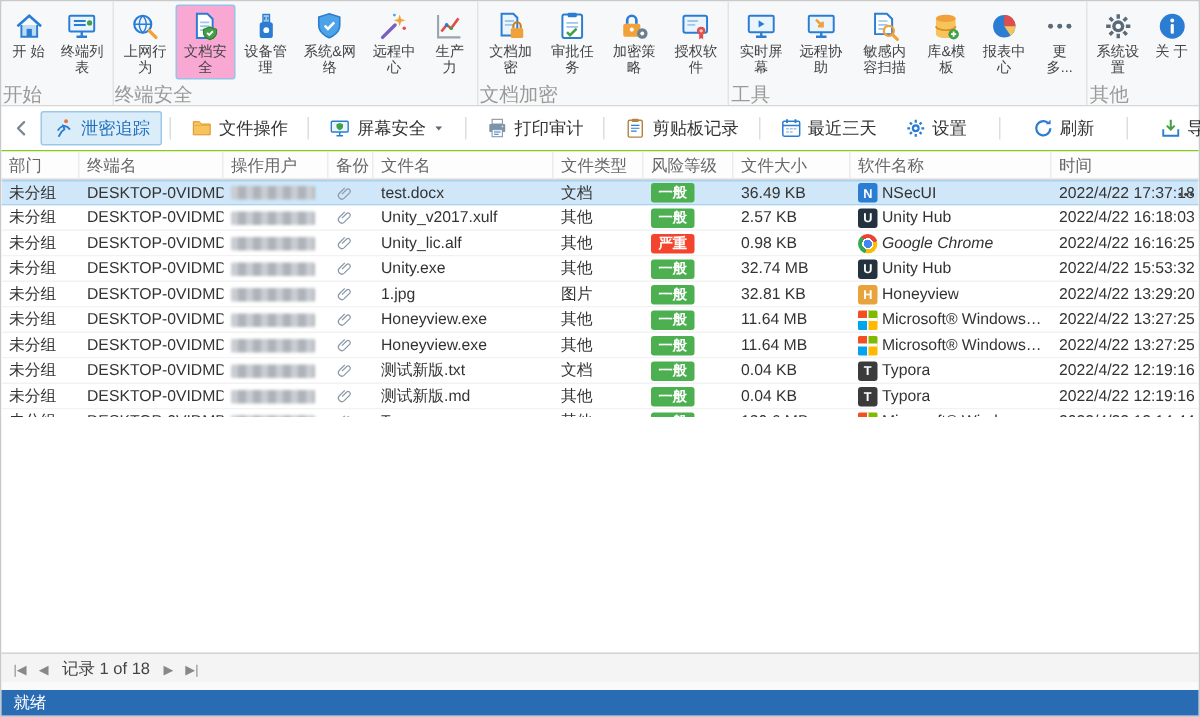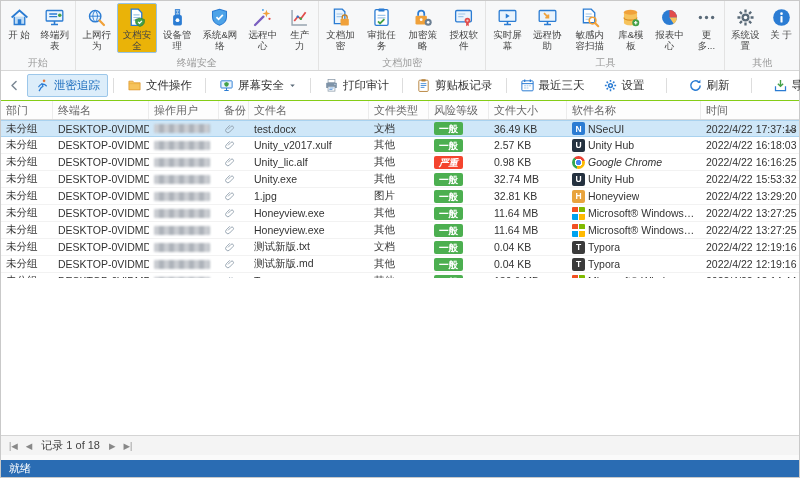--- a/index.html
+++ b/index.html
@@ -6,24 +6,24 @@
   html,body{width:800px;height:478px;overflow:hidden}
   body{font-family:"Liberation Sans","DejaVu Sans",sans-serif;background:#fff;color:#333}
   .app{width:800px;height:478px;display:flex;flex-direction:column;border:1px solid #c9c9c9;background:#fff}
 
   
   .ribbon{height:70px;flex:0 0 70px;display:flex;background:#f7f8f9;border-bottom:1px solid #d7d7d7;overflow:hidden}
   .rib-group{display:flex;flex-direction:column;border-right:1px solid #e3e3e3;padding:2px 1px 0}
   .rib-group:last-child{border-right:none}
   .rib-items{flex:1;display:flex;align-items:flex-start}
   .rib-item{display:flex;flex-direction:column;align-items:center;gap:2px;padding:3px 3px 1px;min-width:34px;max-width:48px;border:1px solid transparent;border-radius:2px;cursor:default}
-  .rib-item.selected{background:#eab308;border-color:#95c3e6}
+  .rib-item.selected{background:#f9a8d4;border-color:#95c3e6}
   .rib-item .icon{width:21px;height:21px;display:block}
   .rib-label{font-size:9.5px;color:#444;text-align:center;line-height:1.12;max-width:44px;white-space:normal}
-  .rib-caption{font-size:10px;color:#9a9a9a;text-align:center;height:14px;line-height:13px}
+  .rib-caption{font-size:13px;color:#9a9a9a;text-align:left;height:14px;line-height:13px}
   .icon svg{width:100%;height:100%;display:block}
 
   
   .toolbar{height:30px;flex:0 0 30px;display:flex;align-items:center;padding:0 6px;background:#fff;border-bottom:1px solid #84cc16;gap:2px}
   .tb-back{width:24px;height:22px;display:flex;align-items:center;justify-content:center;margin-right:3px;border-radius:2px}
   .tb-back .icon{width:15px;height:15px}
   .tb-btn{display:flex;align-items:center;gap:4px;padding:3px 7px;font-size:11.5px;color:#333;border:1px solid transparent;border-radius:2px;white-space:nowrap}
   .tb-btn .icon{width:15px;height:15px}
   .tb-btn .caret{width:9px;height:9px}
   .tb-btn.selected{background:#dcedfa;border-color:#9cc7ea;color:#1f6fbe}
@@ -505,21 +505,21 @@
           <span class="icon clip">
             <svg viewBox="0 0 24 24">
               <path d="M8 12.8l6.2-6.2a3 3 0 0 1 4.2 4.2l-7.4 7.4a4.6 4.6 0 0 1-6.5-6.5l7.2-7.2" fill="none" stroke="#8a99a8" stroke-width="1.7"></path>
             </svg>
           </span>
         </div>
         <div class="cell" style="flex: 0 0 120px; width: 120px;">
           <span class="ell">Unity_lic.alf</span>
         </div>
         <div class="cell" style="flex: 0 0 60px; width: 60px;">其他</div>
-        <div class="cell" style="flex: 0 0 60px; width: 60px; font-style: italic;">
+        <div class="cell" style="flex: 0 0 60px; width: 60px;">
           <span class="badge" style="background: rgb(244, 68, 46);">严重</span>
         </div>
         <div class="cell" style="flex: 0 0 78px; width: 78px;">0.98 KB</div>
         <div class="cell" style="flex: 0 0 134px; width: 134px; font-style: italic;">
           <span class="app-ic ai-chrome"></span>
           <span class="ell">Google Chrome</span>
         </div>
         <div class="cell" style="flex: 0 0 100px; width: 100px;">2022/4/22 16:16:25</div>
       </div>
       <div class="grid-row">

